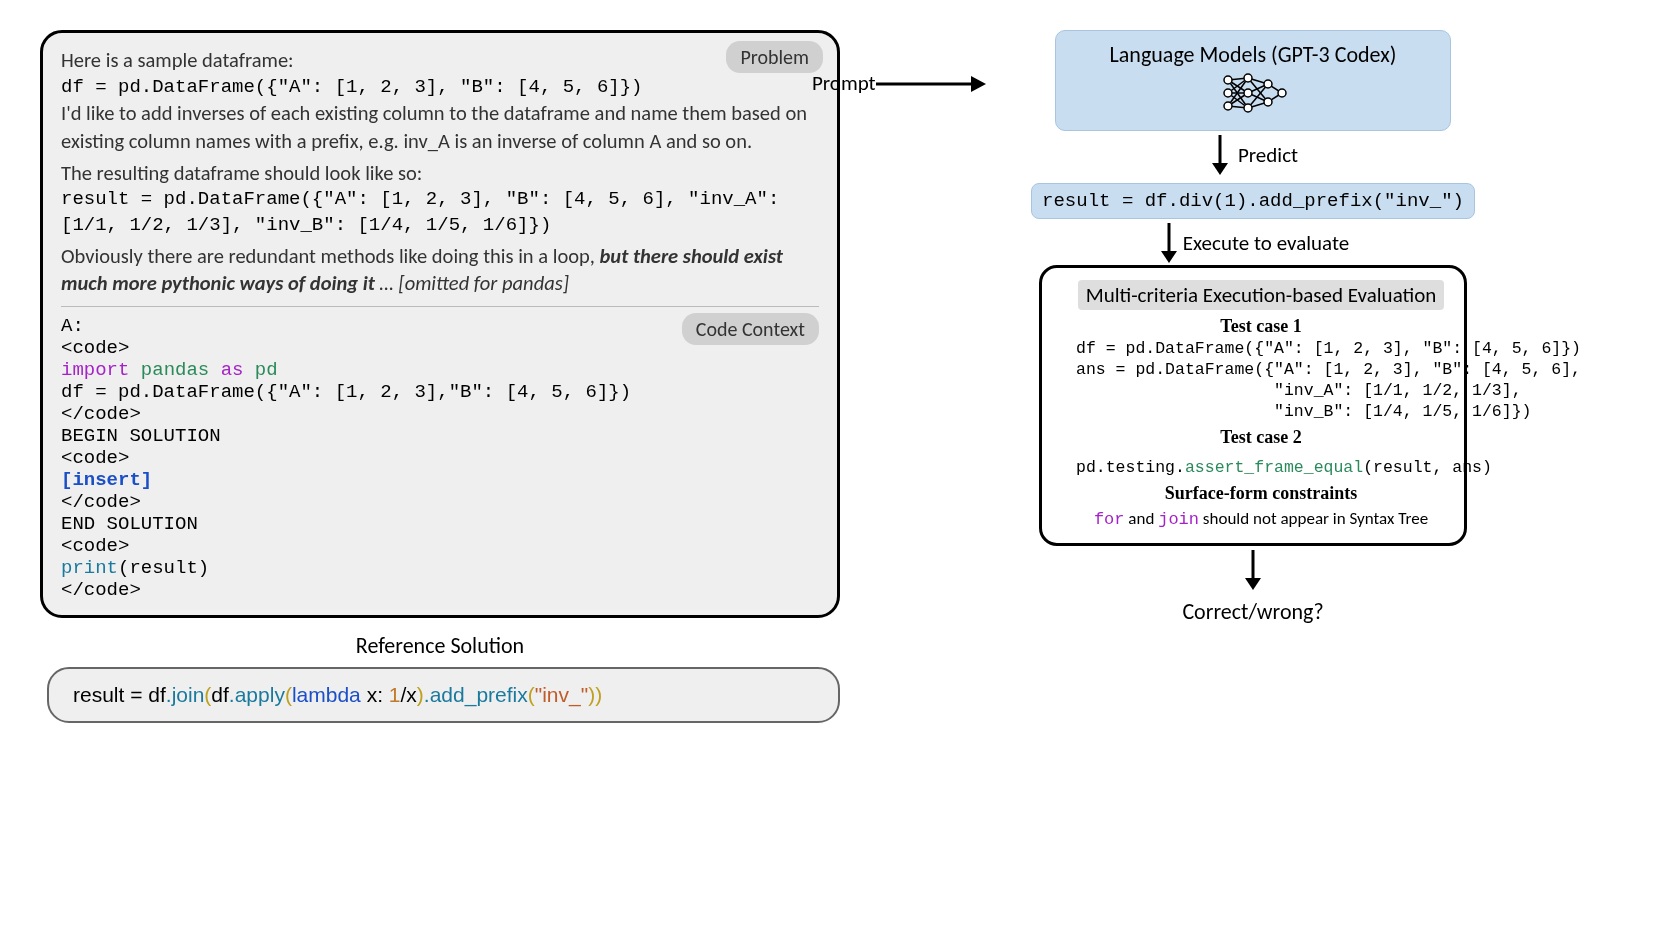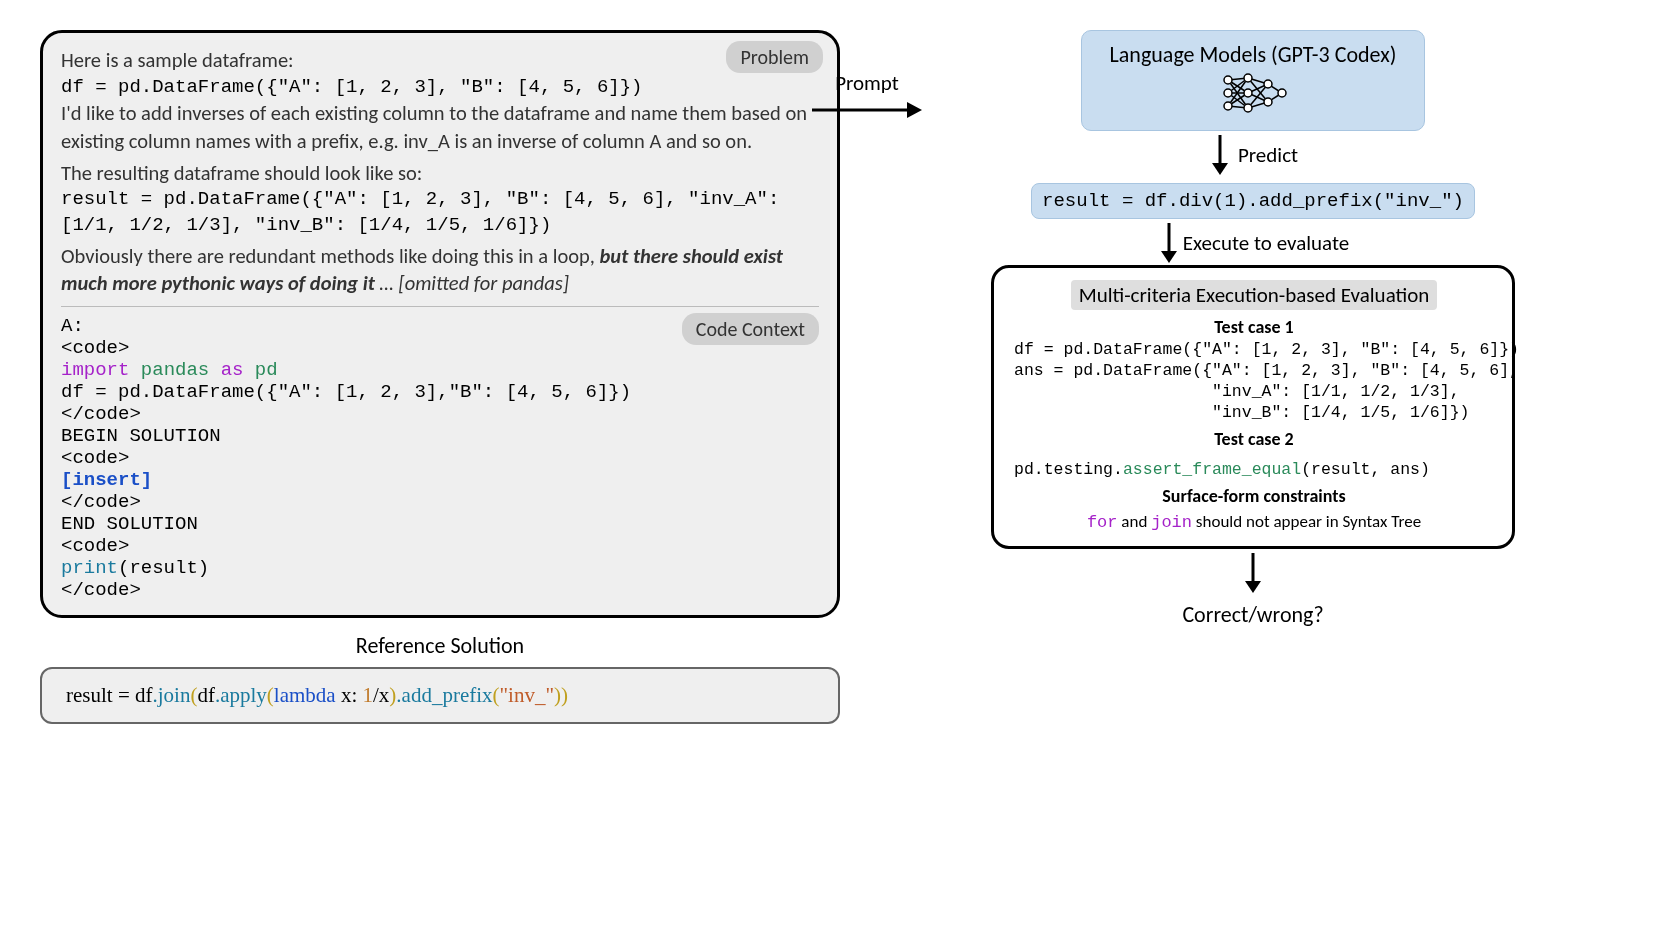--- a/index.html
+++ b/index.html
@@ -46,25 +46,26 @@
     border-top: 1px solid #bbb;
     margin-top: 8px;
     padding-top: 8px;
     position: relative;
   }
   .context-section .tag { top: 6px; right: 0; }
 
   .ref-heading { text-align: center; font-size: 22px; margin: 14px 0 8px 0; }
   .ref-panel {
     border: 2px solid #666;
-    border-radius: 12px;
+    border-radius: 22px;
     background: #efefef;
     padding: 14px 24px;
-    font-family: Liberation Serif, serif;
+    font-family: Liberation Sans, sans-serif;
     font-size: 21px;
+    margin-left: 7px;
   }
 
   
   .bluebox {
     background: #c9ddf0;
     border: 1px solid #a8c5e0;
     border-radius: 10px;
     padding: 10px 18px;
     text-align: center;
     font-size: 22px;
@@ -83,52 +84,52 @@
   .replace-text { font-size: 21px; text-align: center; }
   .replace-text .ins {
     font-family: Menlo, Consolas, "Courier New", monospace;
     font-weight: bold; color: #1a4fc7;
   }
 
   .eval-panel {
     border: 3px solid #000;
     border-radius: 18px;
     background: #fff;
-    padding: 12px 18px 14px 20px;
-    width: 524px;
+    padding: 12px 18px 14px 34px;
+    width: 428px;
   }
   .eval-title {
     background: #dedede;
     border-radius: 4px;
     display: inline-block;
     padding: 2px 8px;
     font-size: 21px;
   }
-  .eval-sub { text-align: center; font-weight: bold; font-size: 18px; margin-top: 6px; }
+  .eval-sub { text-align: center; font-weight: bold; font-size: 18px; margin-top: 6px; font-family: Liberation Serif, serif; }
   .eval-code {
     font-family: Menlo, Consolas, "Courier New", monospace;
     font-size: 16.5px;
     white-space: pre;
     text-align: left;
     margin: 2px 0;
   }
   .surface-line { font-size: 17px; text-align: center; margin-top: 4px; }
   .surface-line .kw {
     font-family: Menlo, Consolas, "Courier New", monospace;
     color: #a522c9;
   }
 
   .final-q { font-size: 22px; margin-top: 8px; }
 
   
   .h-arrow-wrap {
     position: absolute;
     left: -68px;
     top: 40px;
-    display: flex; flex-direction: column; align-items: center;
+    display: flex; align-items: center;
   }
   .h-arrow-wrap .arrow-label { margin-bottom: 2px; }
 
   
   .kw-import { color: #a522c9; }
   .kw-as { color: #a522c9; }
   .fn { color: #1a7a9e; }
   .num { color: #c07a2a; }
   .str { color: #c05c2a; }
   .insert { color: #1a4fc7; font-weight: bold; }
@@ -188,21 +189,21 @@
   <div class="right">
 
     <div class="h-arrow-wrap">
       <div class="arrow-label">Prompt</div>
       <svg class="arrow" width="110" height="24" viewBox="0 0 110 24">
         <line x1="0" y1="12" x2="95" y2="12" stroke="#000" stroke-width="3"></line>
         <polygon points="95,4 110,12 95,20" fill="#000"></polygon>
       </svg>
     </div>
 
-    <div class="bluebox" style="width:344px">
+    <div class="bluebox" style="width:396px">
       <div>Language Models (GPT-3 Codex)</div>
       <svg class="nn-icon" width="70" height="42" viewBox="0 0 70 42">
         <g stroke="#000" stroke-width="1.5" fill="#fff">
           <line x1="10" y1="8" x2="30" y2="6"></line>
             <line x1="10" y1="8" x2="30" y2="21"></line>
             <line x1="10" y1="8" x2="30" y2="36"></line>
           <line x1="10" y1="21" x2="30" y2="6"></line>
             <line x1="10" y1="21" x2="30" y2="21"></line>
             <line x1="10" y1="21" x2="30" y2="36"></line>
           <line x1="10" y1="34" x2="30" y2="6"></line>

